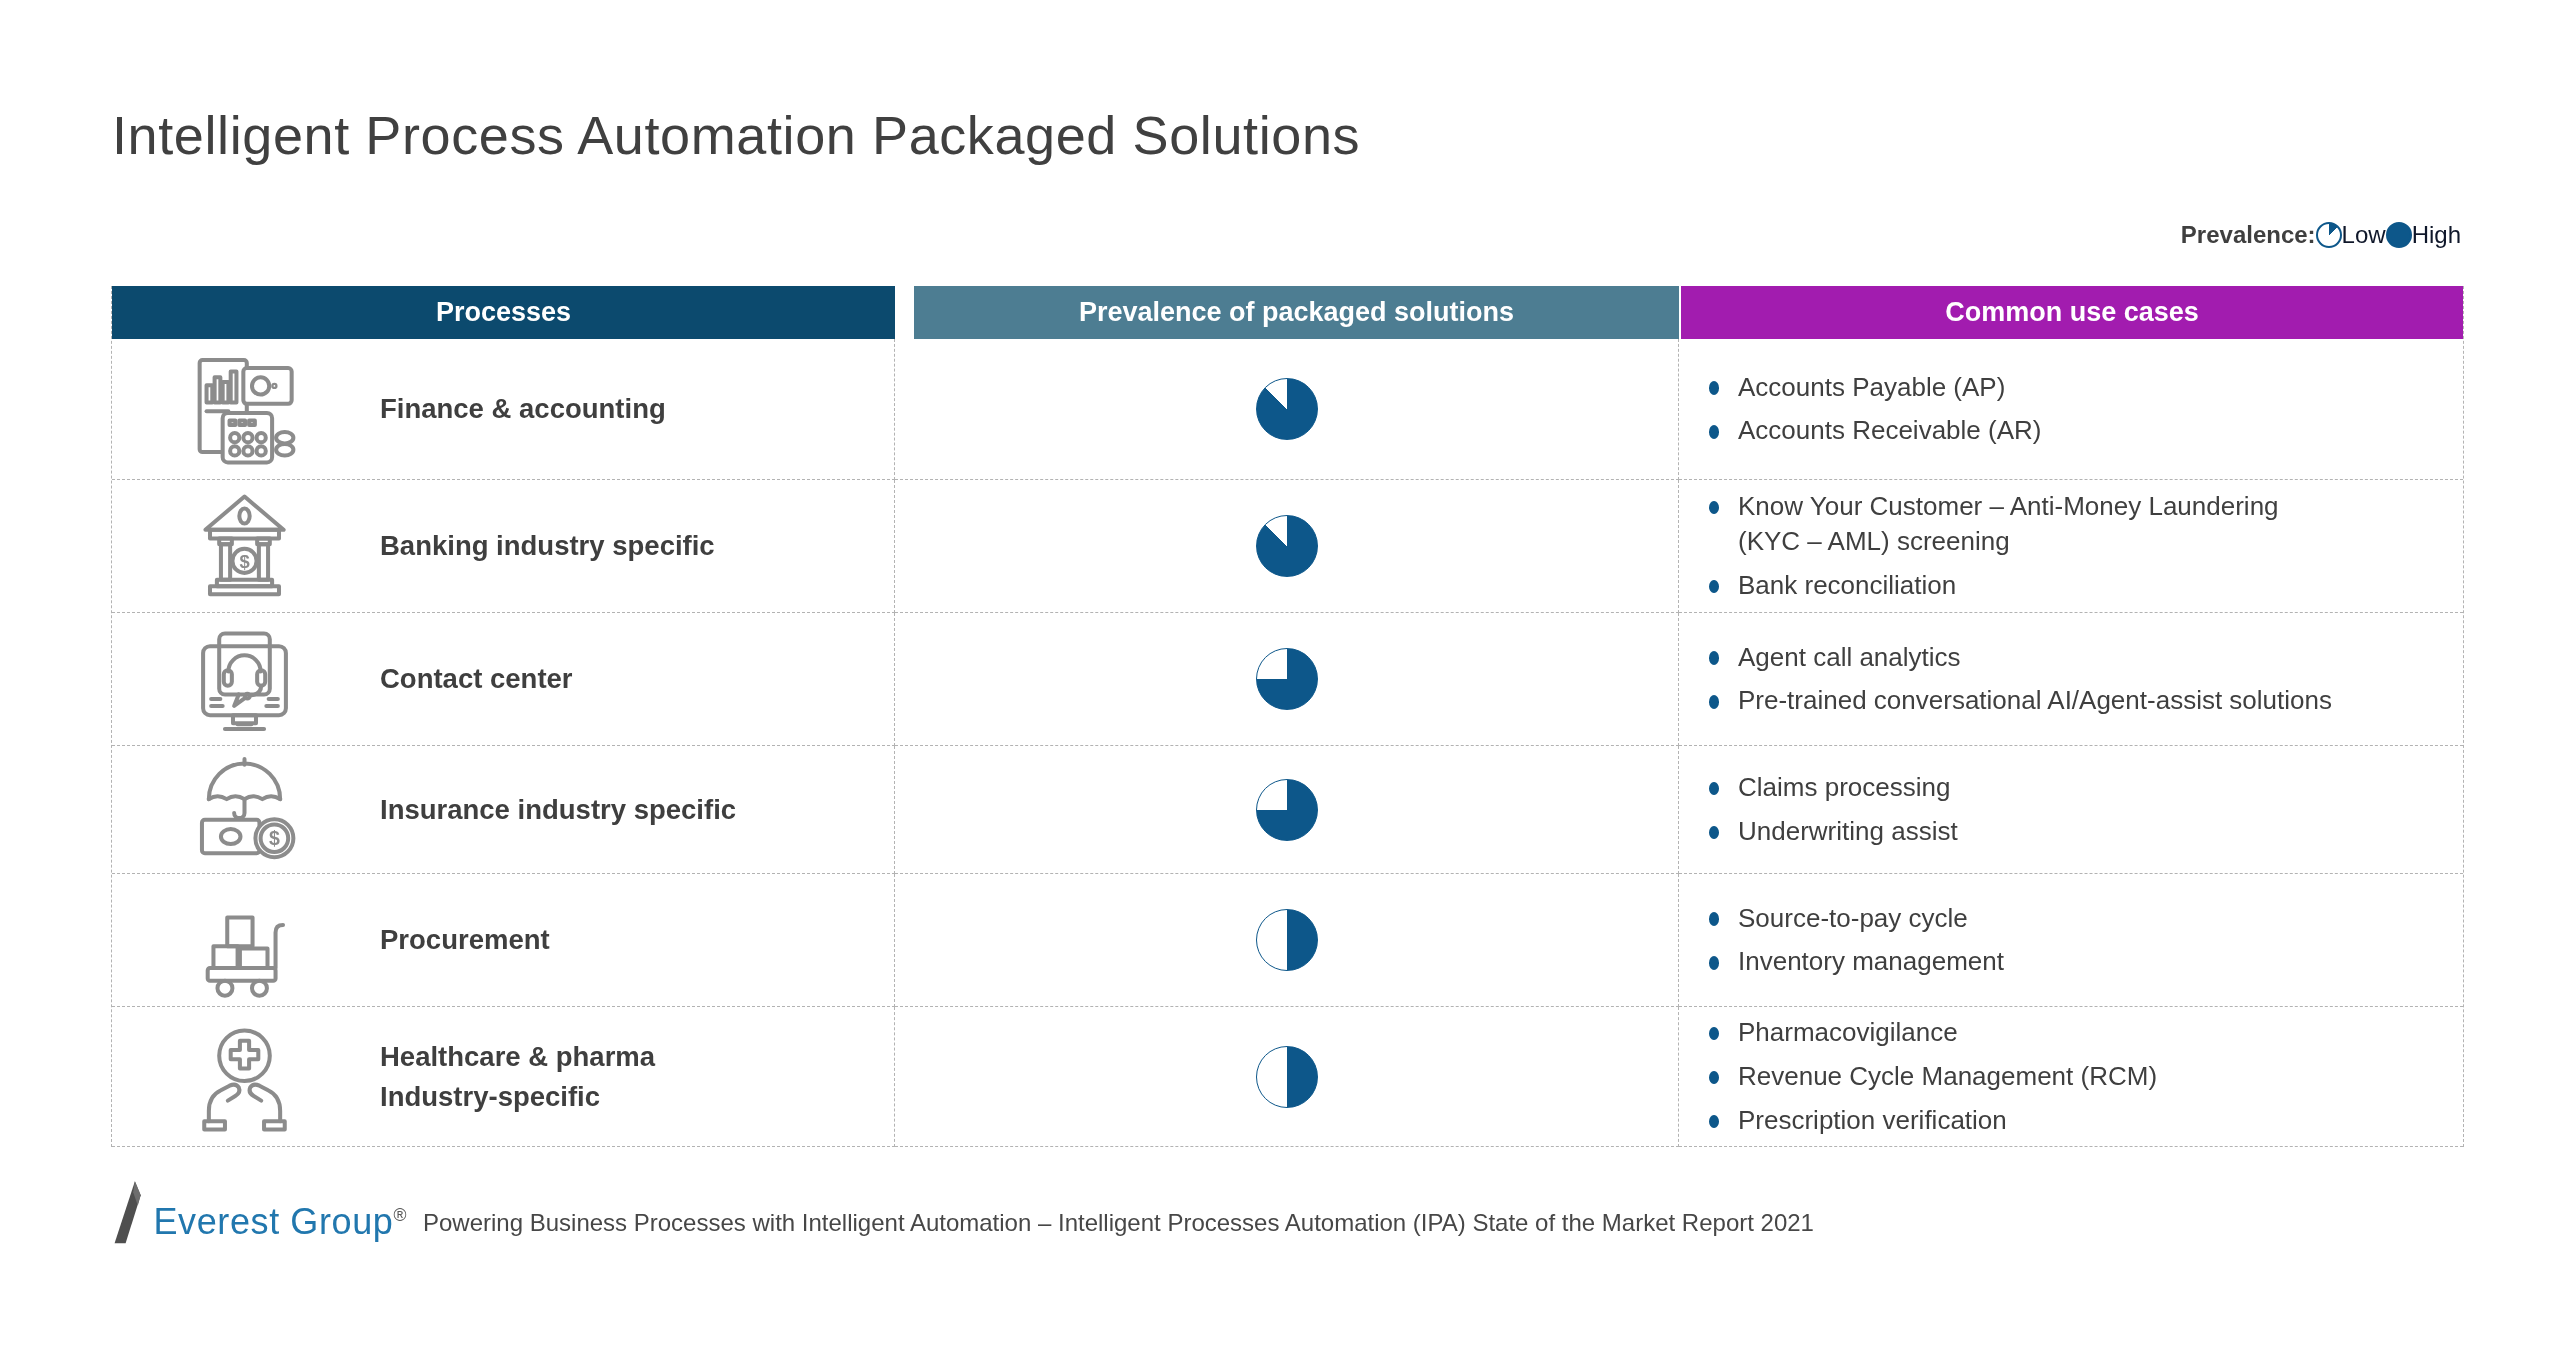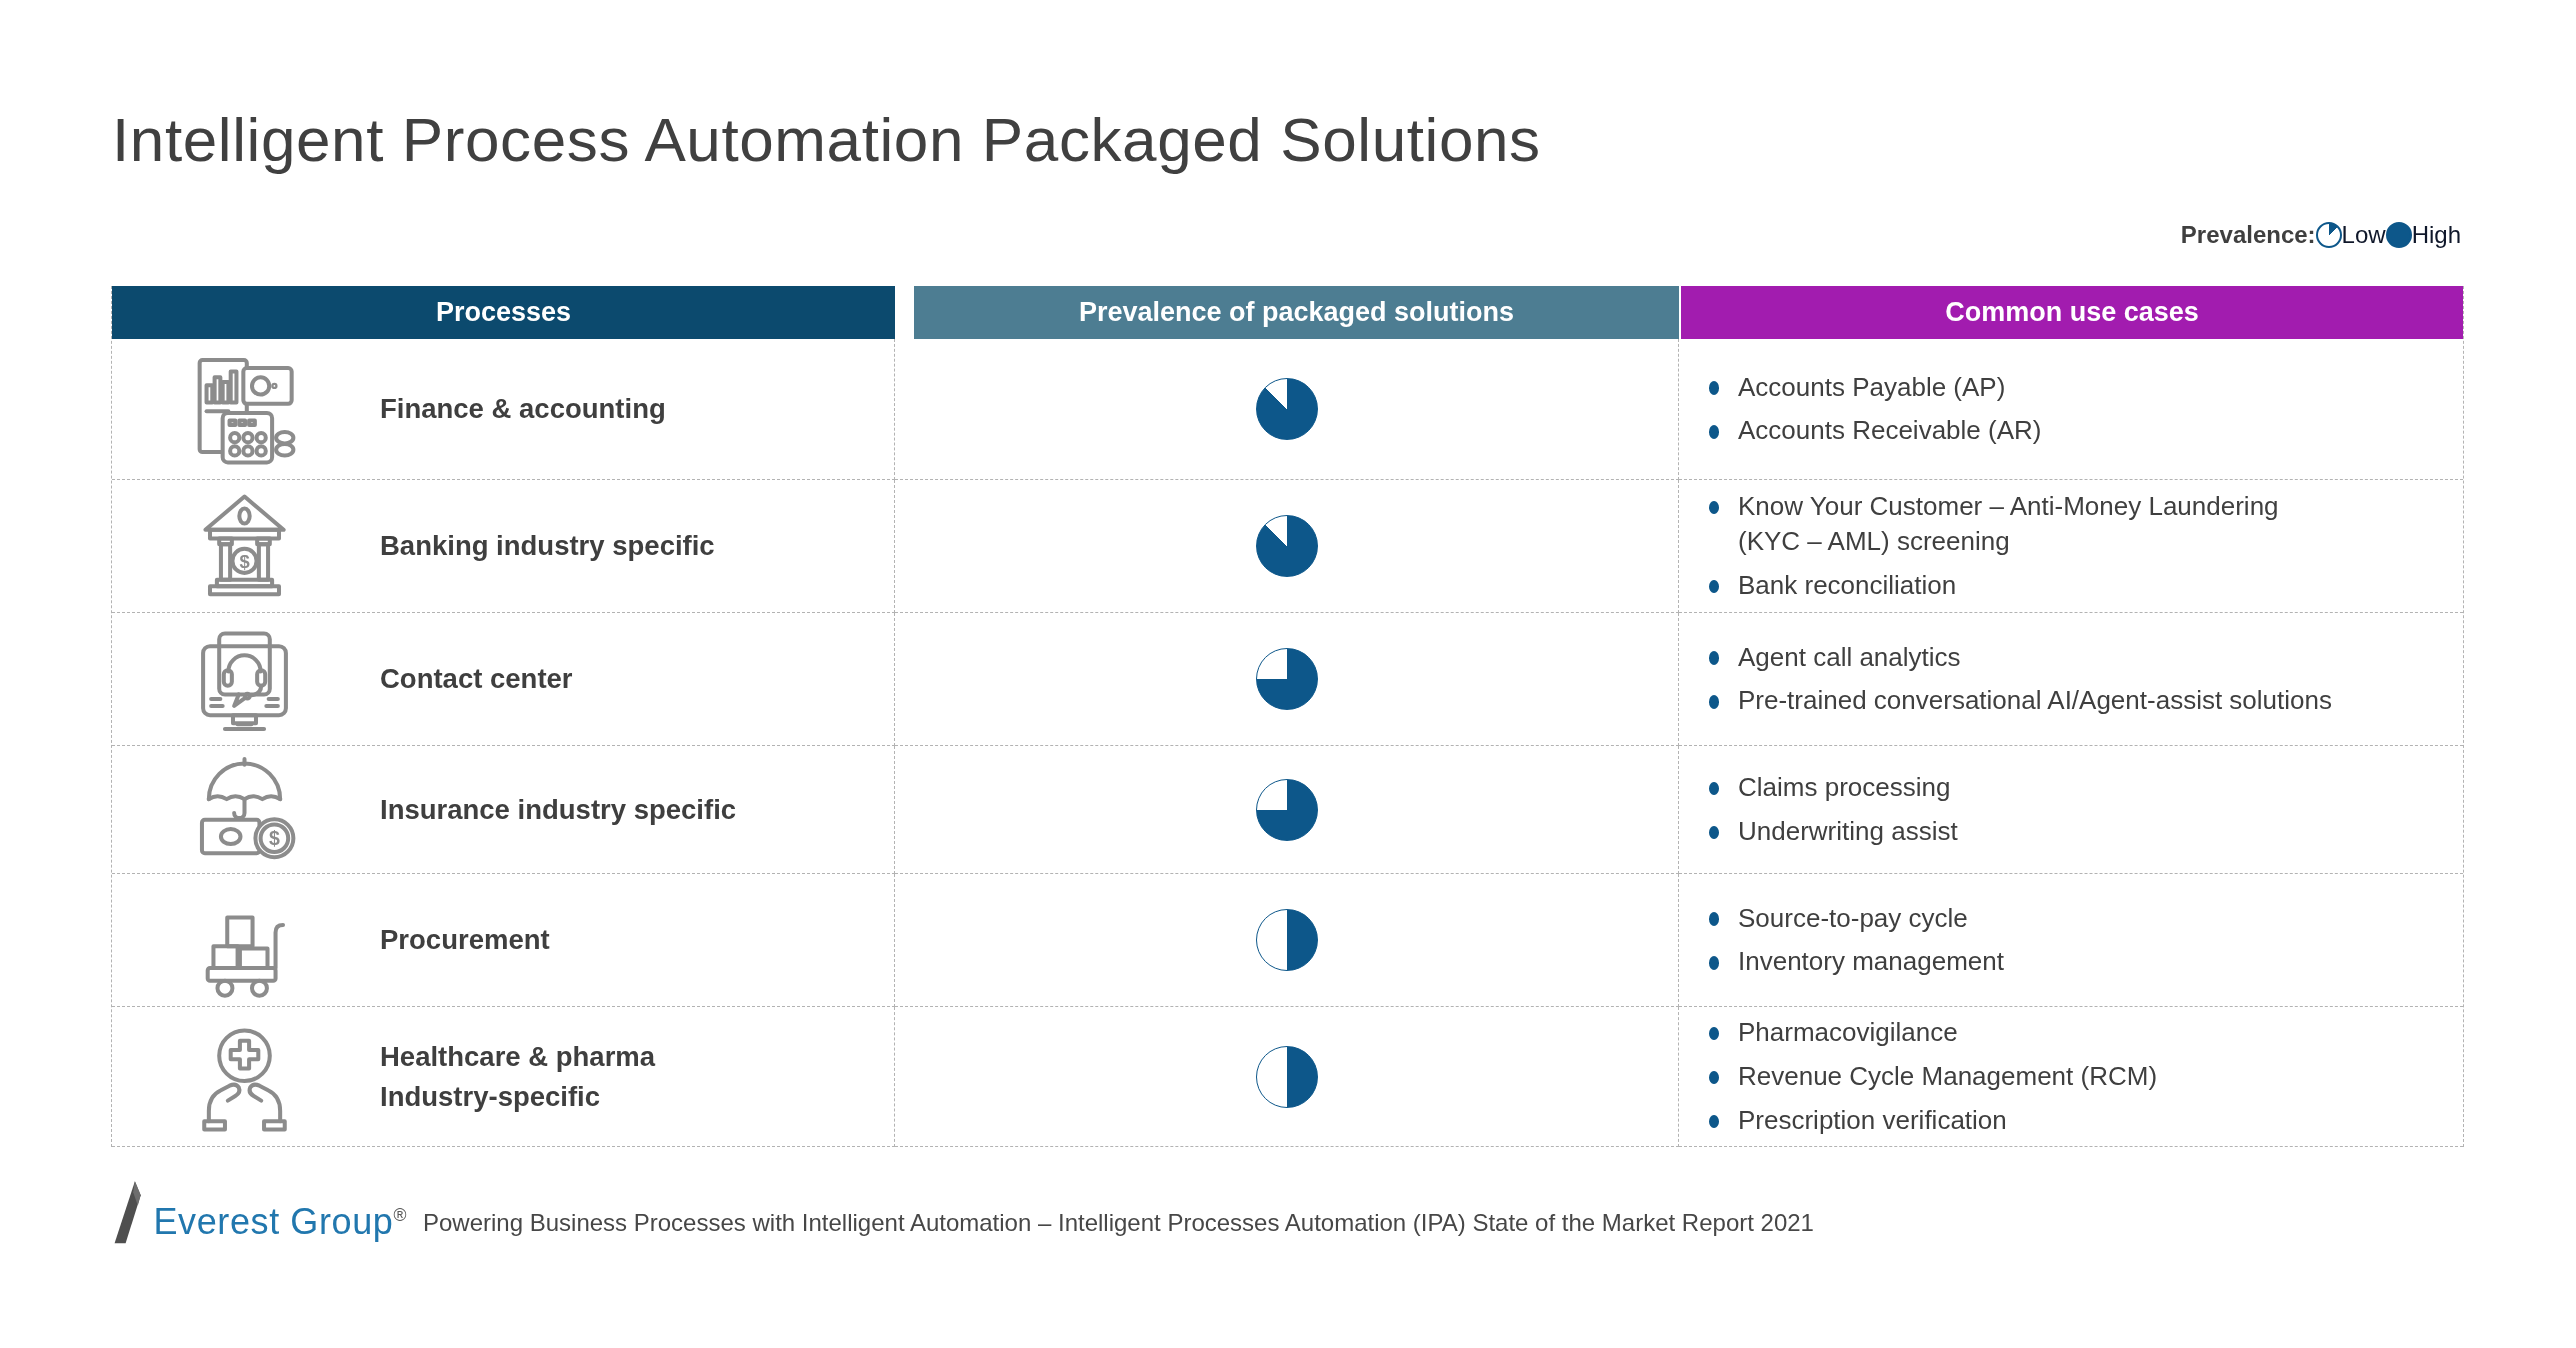--- a/index.html
+++ b/index.html
@@ -3,21 +3,21 @@
 <meta charset="utf-8">
 <style>
   html,body{margin:0;padding:0;background:#ffffff;}
   body{
     width:2576px;height:1348px;position:relative;overflow:hidden;
     font-family:"Liberation Sans", sans-serif;color:#3f3f3f;
   }
   
   .page-title{
     position:absolute;left:112px;top:104px;margin:0;
-    font-size:62px;font-weight:400;color:#404040;letter-spacing:0.6px;
+    font-size:54px;font-weight:400;color:#404040;letter-spacing:0.6px;
   }
   
   .legend{
     position:absolute;top:217px;right:115px;height:35px;
     display:flex;align-items:center;
   }
   .legend-label{font-size:24px;font-weight:700;color:#3f3f3f;}
   .legend-text{font-size:24px;color:#0f172a;}
   .pie{display:inline-block;border-radius:50%;}
   .legend-pie{width:26px;height:26px;border:2.3px solid #0d578a;box-sizing:border-box;}

